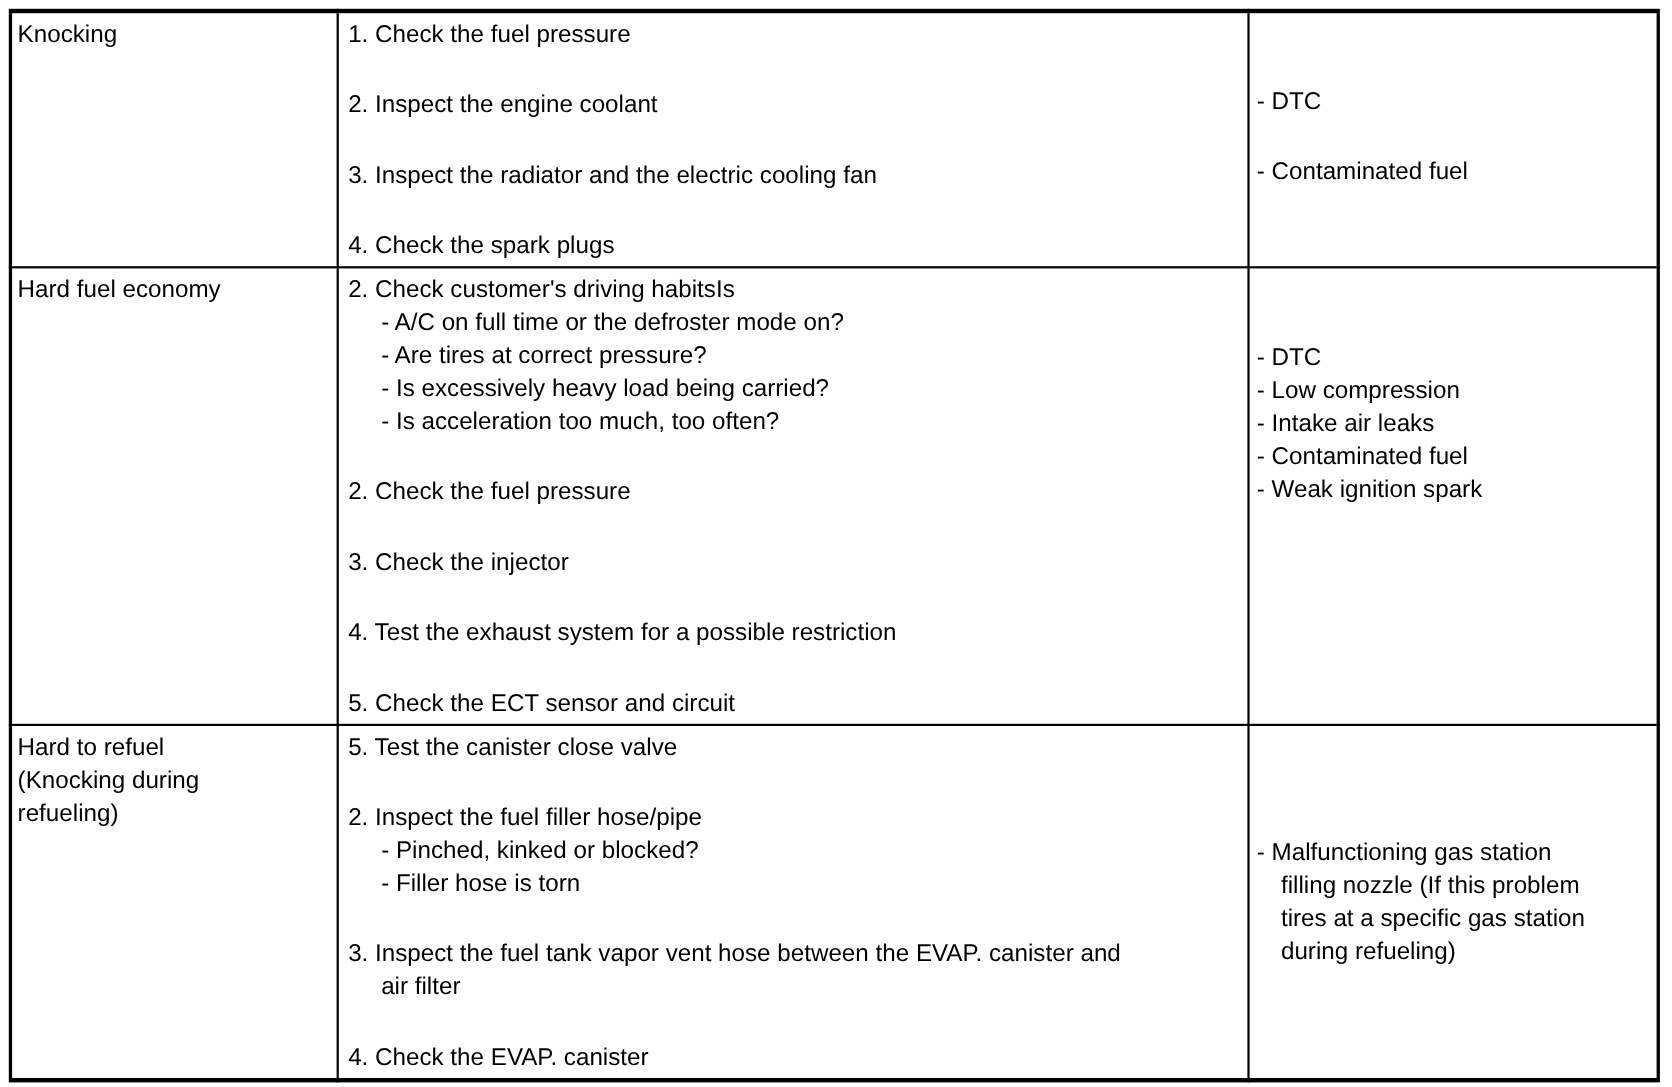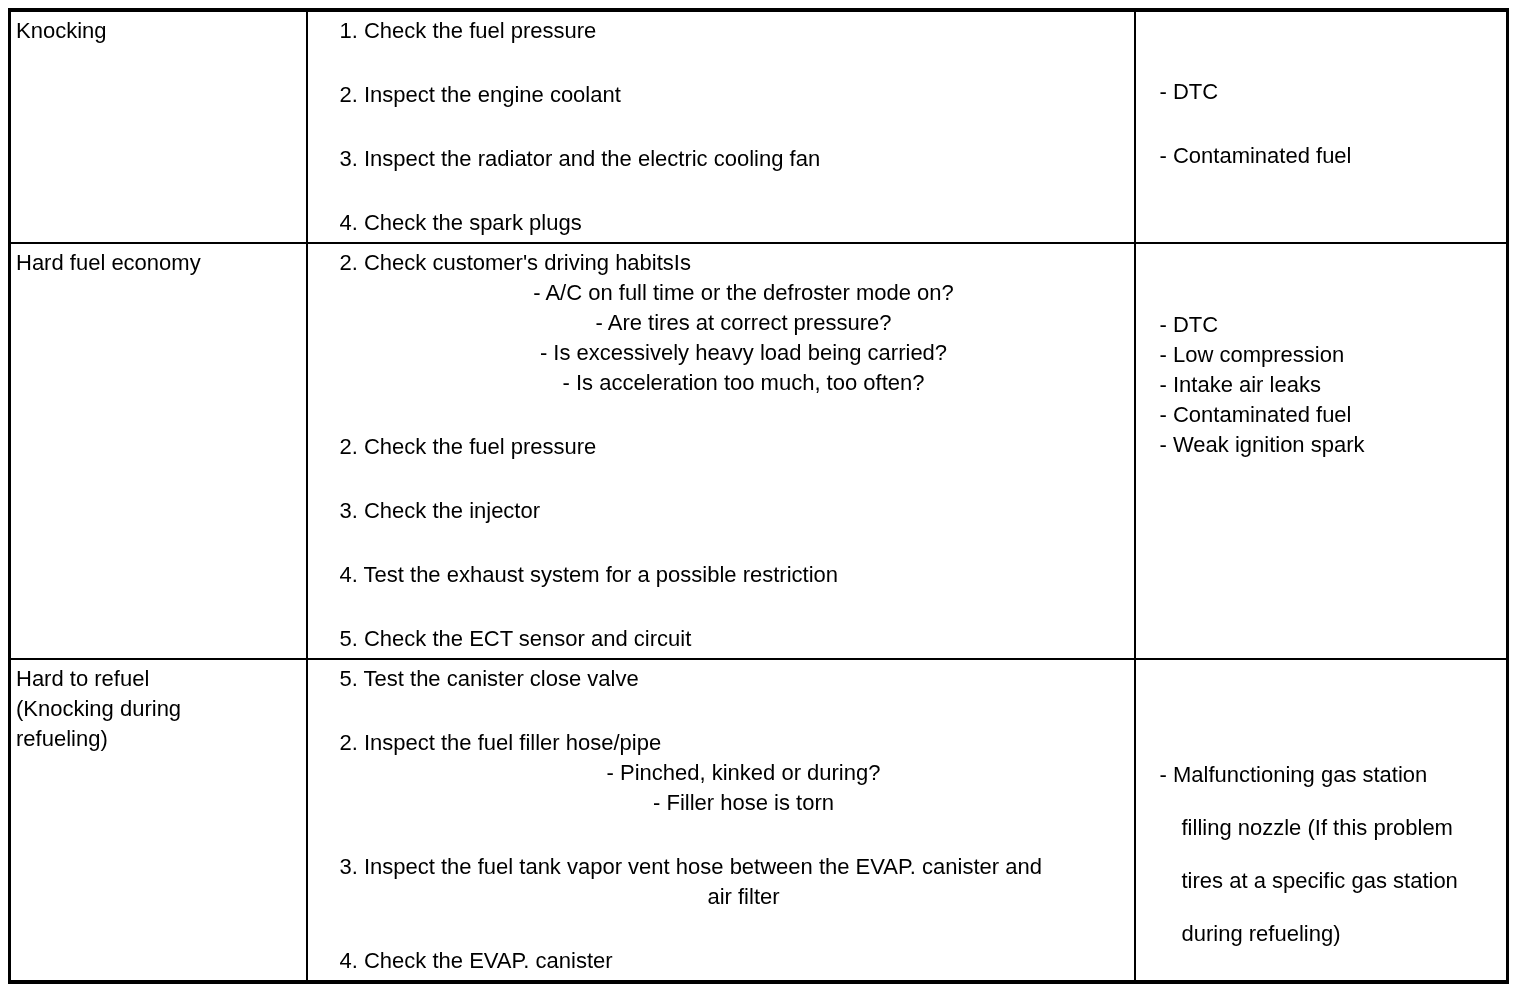--- a/index.html
+++ b/index.html
@@ -32,41 +32,40 @@
   }
   col.c-symptom { width: 297px; }
   col.c-steps   { width: 828px; }
   col.c-causes  { width: 373px; }
   tr.r1 { height: 233px; }
   tr.r2 { height: 416px; }
   tr.r3 { height: 323px; }
 
   td.symptom-cell { padding: 4px 4px 0 5px; }
   td.steps-cell   { padding: 4px 16px 0 9px; }
-  td.causes-cell  { padding: 0 2px 0 24px; }
+  td.causes-cell  { padding: 0 2px 0 7px; }
 
-  .step { margin-top: 0; margin-left: 23px; }
+  .step { margin-top: 0; }
   .step + .step { margin-top: 34px; }
   .step-main {
     padding-left: 30px;
     text-indent: -30px;
   }
   .step-sub, .step-cont {
     padding-left: 30px;
-    text-align: center;
   }
 
   .causes-pad-r1 { padding-top: 65px; }
   .causes-pad-r2 { padding-top: 66px; }
   .causes-pad-r3 { padding-top: 100px; }
 
   .cause { margin-top: 0; }
   .causes-pad-r1 .cause + .cause { margin-top: 34px; }
   .causes-pad-r2 .cause + .cause { }
-  .cause-line:not(:first-child) { padding-left: 22px; margin-top: 23px; }
+  .cause-line:not(:first-child) { padding-left: 22px; }
 </style>
 </head>
 <body>
 
 <div class="page">
   <table class="ts-table">
     <colgroup>
       <col class="c-symptom">
       <col class="c-steps">
       <col class="c-causes">
@@ -154,21 +153,21 @@
           <div class="symptom-line">Hard to refuel</div>
           <div class="symptom-line">(Knocking during</div>
           <div class="symptom-line">refueling)</div>
         </td>
         <td class="steps-cell">
           <div class="step">
             <div class="step-main">5. Test the canister close valve</div>
           </div>
           <div class="step">
             <div class="step-main">2. Inspect the fuel filler hose/pipe</div>
-            <div class="step-sub">- Pinched, kinked or during?</div>
+            <div class="step-sub">- Pinched, kinked or blocked?</div>
             <div class="step-sub">- Filler hose is torn</div>
           </div>
           <div class="step">
             <div class="step-main">3. Inspect the fuel tank vapor vent hose between the EVAP. canister and</div>
             <div class="step-cont">air filter</div>
           </div>
           <div class="step">
             <div class="step-main">4. Check the EVAP. canister</div>
           </div>
         </td>

